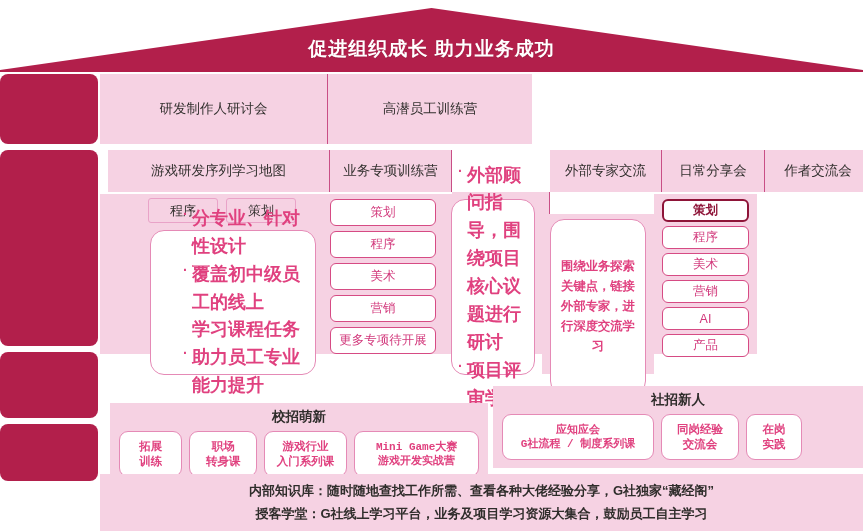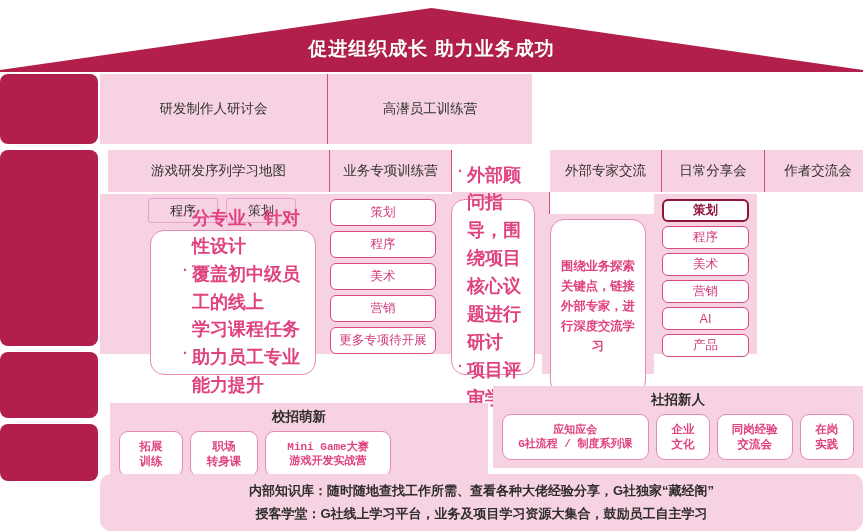--- a/index.html
+++ b/index.html
@@ -87,21 +87,21 @@
     font-size:11.5px;line-height:1.3;color:#e0417f;font-weight:bold;
     height:46px;box-sizing:border-box;padding:0 6px;
     font-family:"Liberation Sans","DejaVu Sans",sans-serif;
   }
   .pill.mono{font-family:"Liberation Mono","DejaVu Sans Mono",monospace;font-size:11px;}
 
   
   .footer{
     position:absolute;left:100px;top:474px;width:763px;height:57px;
     background:#f6d2e3;display:flex;flex-direction:column;
-    align-items:center;justify-content:center;gap:5px;border-radius:11px;
+    align-items:center;justify-content:center;gap:5px;
   }
   .footer div{font-size:13px;font-weight:bold;color:#2f2d2b;}
 </style>
 </head>
 <body>
 
 <div class="canvas">
 
   <div class="roof">
     <svg width="863" height="64" viewBox="0 0 863 64">
@@ -241,38 +241,38 @@
     <div class="grp-title">校招萌新</div>
     <div class="pillrow">
       <div class="pill" style="width:64px;">
         <span><span>拓展</span><br>
               <span>训练</span></span>
       </div>
       <div class="pill" style="width:68px;">
         <span><span>职场</span><br>
               <span>转身课</span></span>
       </div>
+      <div class="pill" style="width:84px;">
+        <span><span>游戏行业</span><br>
+              <span>入门系列课</span></span>
+      </div>
       <div class="pill mono" style="width:126px;">
         <span><span>Mini Game大赛</span><br>
               <span>游戏开发实战营</span></span>
       </div>
     </div>
   </div>
 
   <div class="grp" style="left:493px;top:386px;width:370px;height:82px;">
     <div class="grp-title">社招新人</div>
     <div class="pillrow">
       <div class="pill mono" style="width:152px;">
         <span><span>应知应会</span><br>
               <span>G社流程 / 制度系列课</span></span>
       </div>
-      <div class="pill" style="width:56px;">
-        <span><span>企业</span><br>
-              <span>文化</span></span>
-      </div>
       <div class="pill" style="width:78px;">
         <span><span>同岗经验</span><br>
               <span>交流会</span></span>
       </div>
       <div class="pill" style="width:56px;">
         <span><span>在岗</span><br>
               <span>实践</span></span>
       </div>
     </div>
   </div>

